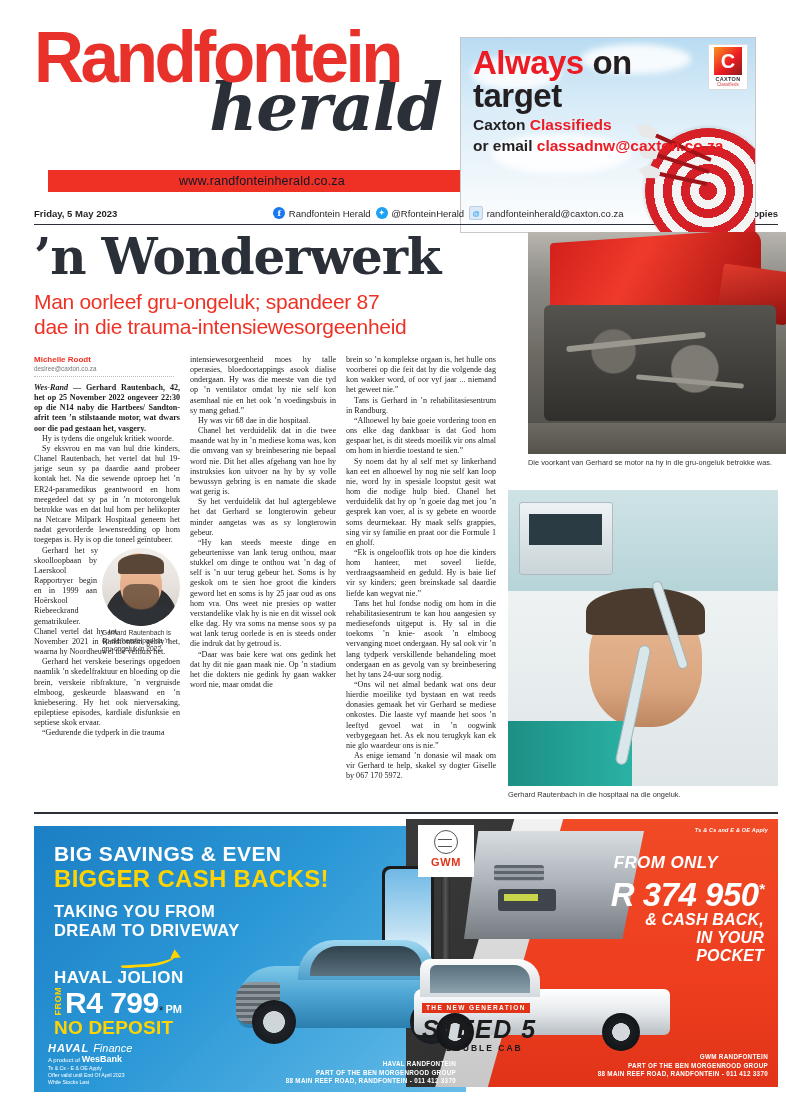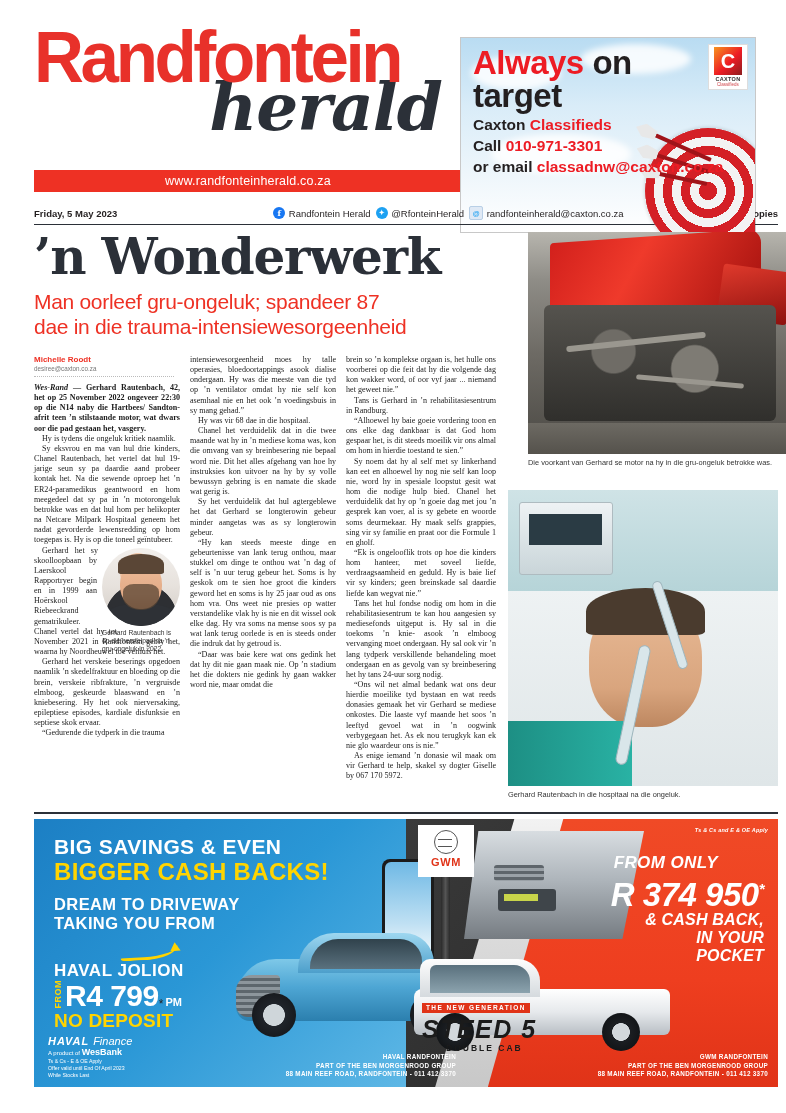--- a/index.html
+++ b/index.html
@@ -54,24 +54,24 @@
     line-height: 66px;
     color: #2b3038;
     margin: 10px;
     text-align: right;
     padding-right: 10px;
     letter-spacing: -1px;
     margin-top: -14px;
   }
   .url-bar {
     position: absolute;
-    left: 34px; top: 170px;
+    left: 48px; top: 170px;
     width: 428px; height: 22px;
     background: #ee3124;
-    color: #ffffff;
+    color: #0f172a;
     font-size: 12.5px;
     letter-spacing: 0.2px;
     display: flex;
     align-items: center;
     justify-content: center;
   }
 
   
   .topad {
     position: absolute;
@@ -442,21 +442,21 @@
   
   .bottomad {
     position: absolute;
     left: 34px; top: 812px;
     width: 744px; height: 278px;
     border-top: 2px solid #2b3038;
     overflow: hidden;
   }
   .ad-left {
     position: absolute;
-    left: 0; top: 5px;
+    left: 0; top: 12px;
     width: 432px; height: 268px;
     background: linear-gradient(135deg, #1c7fc4 0%, #2a97d6 45%, #67bde8 100%);
     overflow: hidden;
   }
   .ad-right {
     position: absolute;
     right: 0; top: 5px;
     width: 372px; height: 268px;
     background: linear-gradient(to bottom, #f2f2f2 0%, #dcdcdc 40%, #c8c8c8 100%);
     overflow: hidden;
@@ -865,24 +865,20 @@
 
     <div class="topad-inner">
       <div class="ad-always">
         <span>Always</span>
         <span class="on">on</span>
       </div>
       <div class="ad-target">target</div>
       <div class="ad-line">
         <span>Caxton</span>
         <span class="red">Classifieds</span>
-      </div>
-      <div class="ad-line">
-        <span>Call</span>
-        <span class="red">010-971-3301</span>
       </div>
       <div class="ad-line">
         <span>or email</span>
         <span class="red">classadnw@caxton.co.za</span>
       </div>
     </div>
 
     <div class="caxton-logo">
       <div class="caxton-sq"></div>
       <div class="caxton-t1">CAXTON</div>
@@ -918,21 +914,21 @@
   </div>
 
   <div class="article">
 
     <div class="col col1">
       <div class="byline-name">Michelle Roodt</div>
       <div class="byline-mail">desiree@caxton.co.za</div>
       <div class="byline-rule"></div>
 
       <p class="noindent lead"><i>Wes-Rand</i><span> — </span><span>Gerhard Rautenbach, 42, het op 25 November 2022 ongeveer 22:30 op die N14 naby die Hartbees/ Sandton-afrit teen ’n stilstaande motor, wat dwars oor die pad gestaan het, vasgery.</span></p>
-      <p>Hy is tydens die ongeluk kritiek naamlik.</p>
+      <p>Hy is tydens die ongeluk kritiek woorde.</p>
       <p>Sy eksvrou en ma van hul drie kinders, Chanel Rautenbach, het vertel dat hul 19-jarige seun sy pa daardie aand probeer kontak het. Na die sewende oproep het ’n ER24-paramedikus geantwoord en hom meegedeel dat sy pa in ’n motorongeluk betrokke was en dat hul hom per helikopter na Netcare Milpark Hospitaal geneem het nadat gevorderde lewensredding op hom toegepas is. Hy is op die toneel geïntubeer.</p>
 
       <div class="portrait-float">
         <div class="portrait">
           <div class="shirt"></div>
           <div class="face"></div>
           <div class="hair"></div>
           <div class="beard"></div>
         </div>
         <div class="pcap">Gerhard Rautenbach is op die herstelpad na ’n gru-ongeluk in 2022.</div>
@@ -995,22 +991,22 @@
 
     <div class="ad-left">
       <div class="lamp"></div>
       <div class="phone">
         <div class="phone-screen"></div>
       </div>
 
       <div class="big1">BIG SAVINGS &amp; EVEN</div>
       <div class="big2">BIGGER CASH BACKS!</div>
       <div class="sub1">
+        <div>TAKING YOU FROM</div>
         <div>DREAM TO DRIVEWAY</div>
-        <div>TAKING YOU FROM</div>
       </div>
       <div class="swoosh"></div>
 
       <div class="haval-car">
         <div class="car-body"></div>
         <div class="car-roof"></div>
         <div class="car-glass"></div>
         <div class="car-grille"></div>
         <div class="car-wheel cw1"></div>
         <div class="car-wheel cw2"></div>

